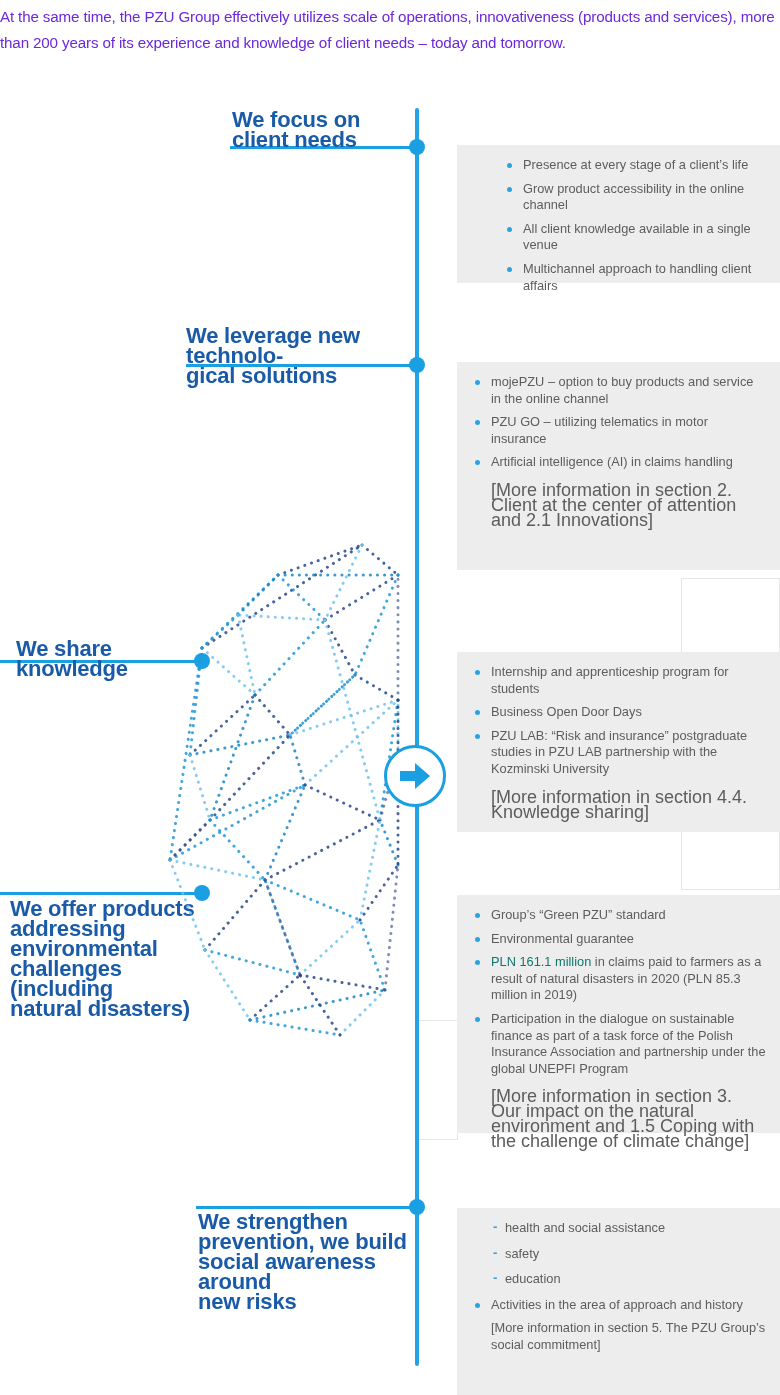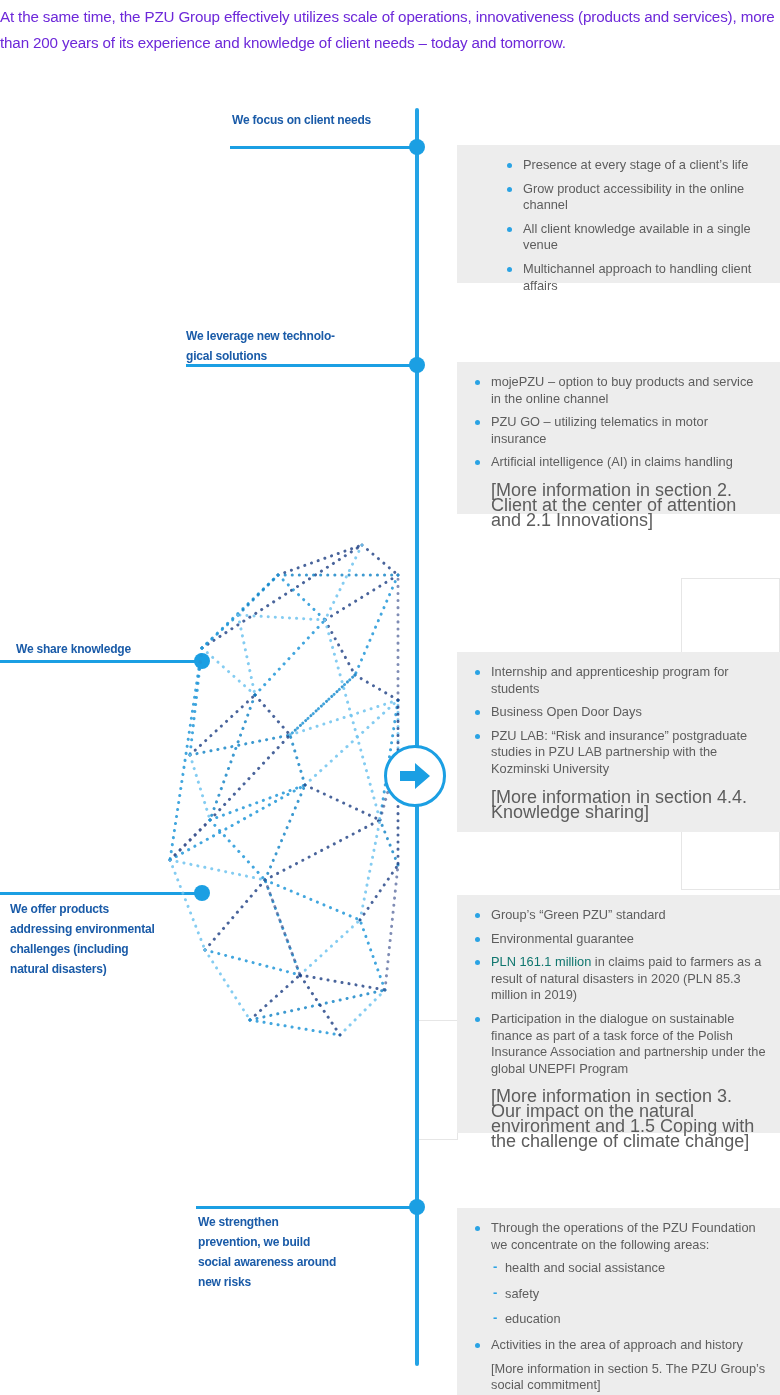--- a/index.html
+++ b/index.html
@@ -38,21 +38,21 @@
   .branch-line {
     position: absolute;
     height: 3px;
     background: #1b9fe3;
   }
 
   
   .head {
     position: absolute;
     color: #1a5ba8;
-    font-size: 12px;
+    font-size: 22px;
     font-weight: 700;
     line-height: 20px;
     letter-spacing: -0.2px;
   }
 
   
   .panel {
     position: absolute;
     background: #ededed;
     left: 457px;
@@ -239,21 +239,21 @@
       <li>Multichannel approach to handling client affairs</li>
     </ul>
   </div>
 
   <div class="branch-line" style="left:186px; top:364px; width:234px;"></div>
   <div class="node-dot" style="left:409px; top:357px;"></div>
   <div class="head" style="left:186px; top:326px; width:232px;">
     <span>We leverage new technolo-</span><br>
     <span>gical solutions</span>
   </div>
-  <div class="panel" style="top:362px; height:152px;">
+  <div class="panel" style="top:362px; height:208px;">
     <ul>
       <li>mojePZU – option to buy products and service in the online channel</li>
       <li>PZU GO – utilizing telematics in motor insurance</li>
       <li>Artificial intelligence (AI) in claims handling</li>
     </ul>
     <div class="note">[More information in section 2. Client at the center of attention and 2.1 Innovations]</div>
   </div>
 
   <div class="branch-line" style="left:0px; top:660px; width:205px;"></div>
   <div class="node-dot" style="left:194px; top:653px;"></div>
@@ -288,21 +288,20 @@
   <div class="branch-line" style="left:196px; top:1206px; width:224px;"></div>
   <div class="node-dot" style="left:409px; top:1199px;"></div>
   <div class="head" style="left:198px; top:1212px; width:220px;">
     <span>We strengthen</span><br>
     <span>prevention, we build</span><br>
     <span>social awareness around</span><br>
     <span>new risks</span>
   </div>
   <div class="panel" style="top:1208px; height:187px;">
     <ul>
-      <li>Through the operations of the PZU Foundation we concentrate on the following areas:</li>
       <li class="sub">health and social assistance</li>
       <li class="sub">safety</li>
       <li class="sub">education</li>
       <li>Activities in the area of approach and history</li>
       <li class="nobullet">[More information in section 5. The PZU Group’s social commitment]</li>
     </ul>
   </div>
 
 </div>
 

